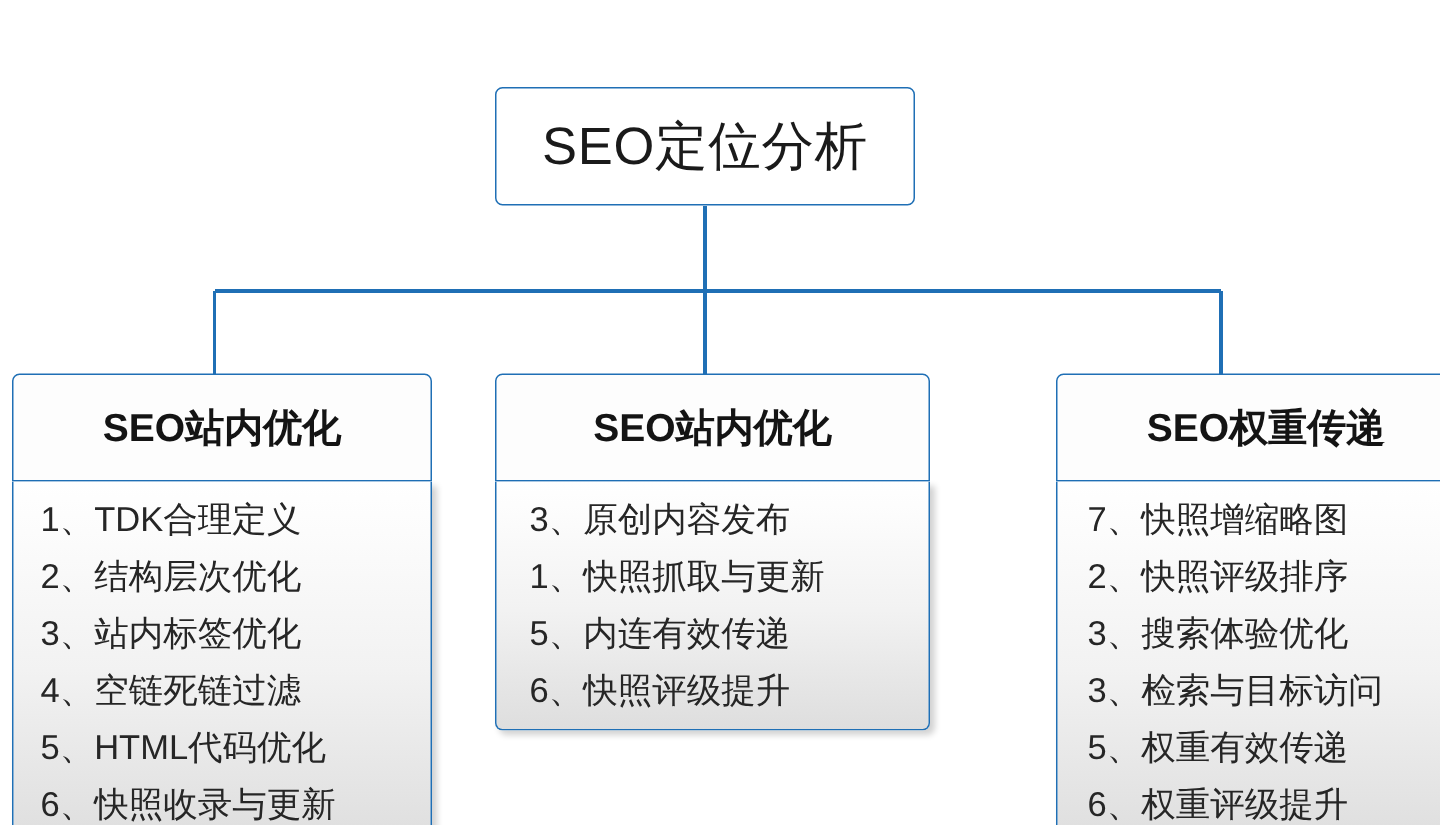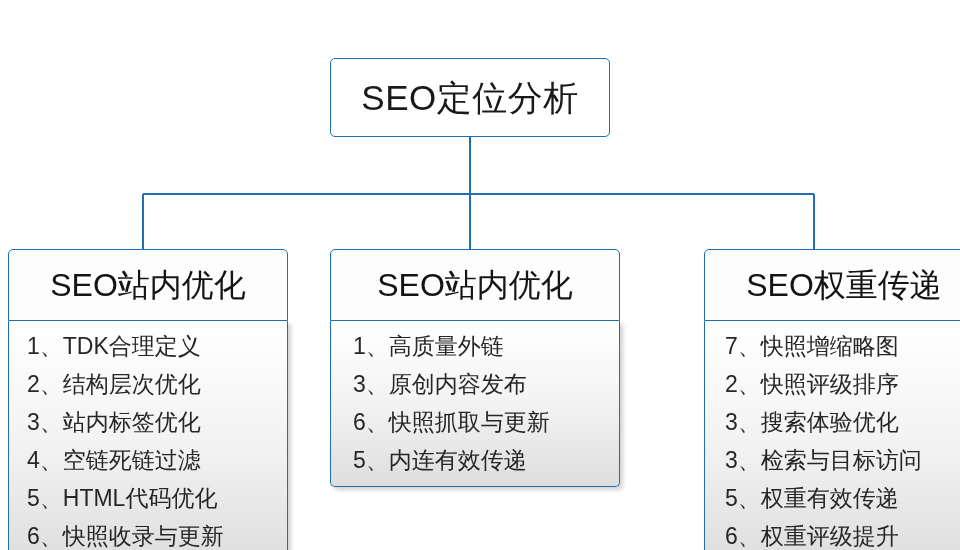--- a/index.html
+++ b/index.html
@@ -62,24 +62,25 @@
     box-sizing: border-box;
     height: 72px;
     border: 1.6px solid #1f6fb5;
     border-radius: 5px 5px 0 0;
     background: #fdfdfd;
     display: flex;
     align-items: center;
     justify-content: center;
   }
   .branch-header-text {
-    font-size: 32px;
+    font-size: 26px;
     color: #141414;
     line-height: 1;
     white-space: nowrap;
+    font-weight: bold;
   }
   .branch-body {
     box-sizing: border-box;
     border: 1.6px solid #1f6fb5;
     border-top: none;
     border-radius: 0 0 5px 5px;
     background: linear-gradient(180deg, #ffffff 0%, #fcfcfc 14%, #f2f2f2 52%, #e3e3e3 88%, #dedede 100%);
     box-shadow: 3px 3px 4px rgba(0, 0, 0, 0.18);
     padding: 14px 0 14px 0;
   }
@@ -144,24 +145,24 @@
       </ul>
     </div>
   </div>
 
   <div class="branch" id="branch-1">
     <div class="branch-header">
       <span class="branch-header-text">SEO站内优化</span>
     </div>
     <div class="branch-body">
       <ul class="item-list">
-        <li class="item">1、高质量外链</li>
         <li class="item">3、原创内容发布</li>
-        <li class="item">6、快照抓取与更新</li>
+        <li class="item">1、快照抓取与更新</li>
         <li class="item">5、内连有效传递</li>
+        <li class="item">6、快照评级提升</li>
       </ul>
     </div>
   </div>
 
   <div class="branch" id="branch-2">
     <div class="branch-header">
       <span class="branch-header-text">SEO权重传递</span>
     </div>
     <div class="branch-body">
       <ul class="item-list">

